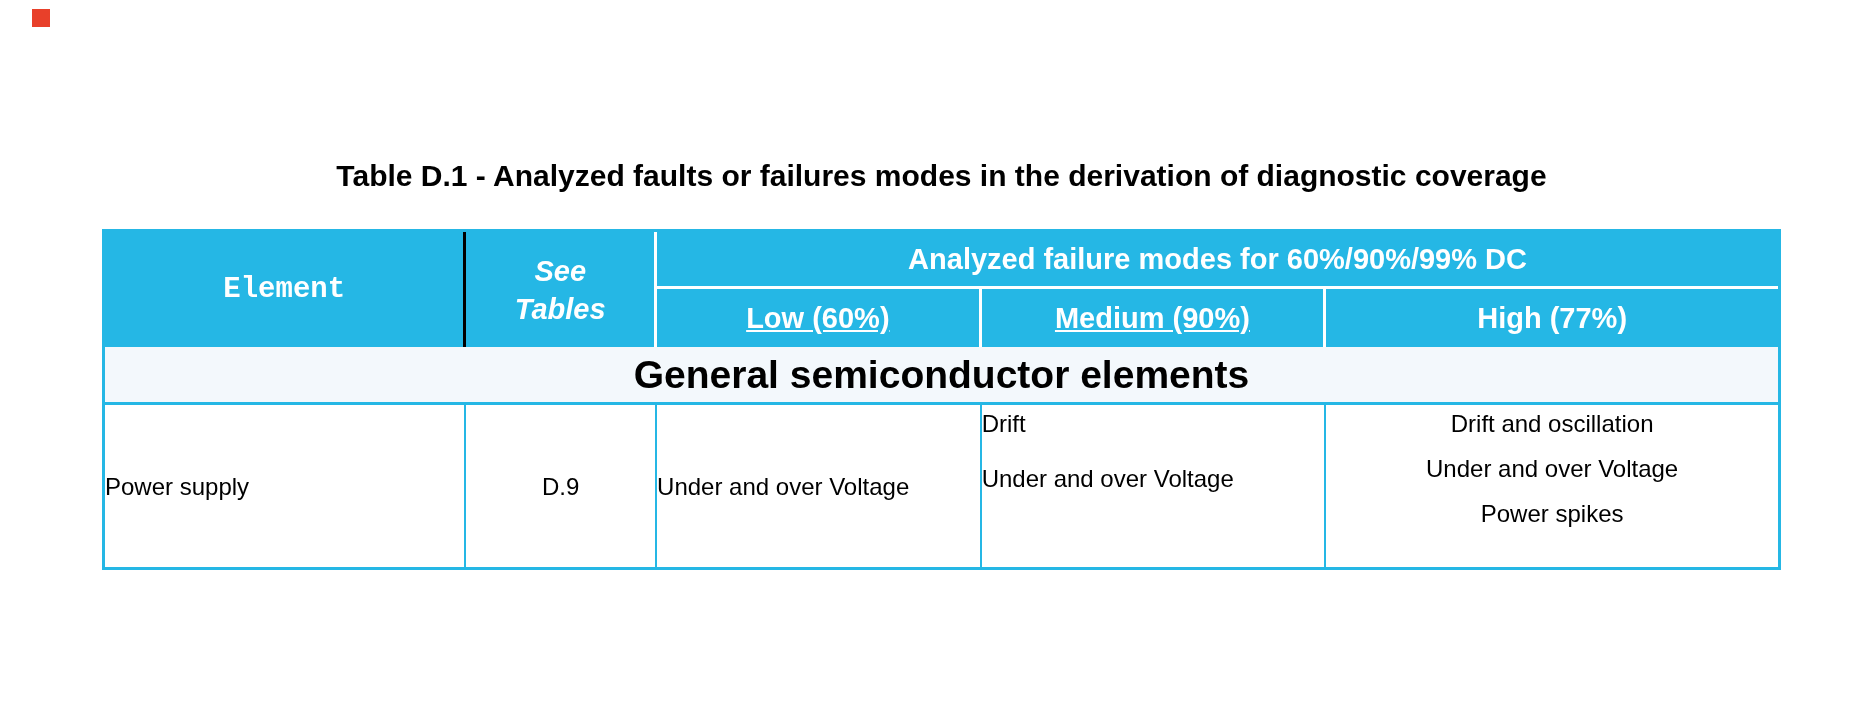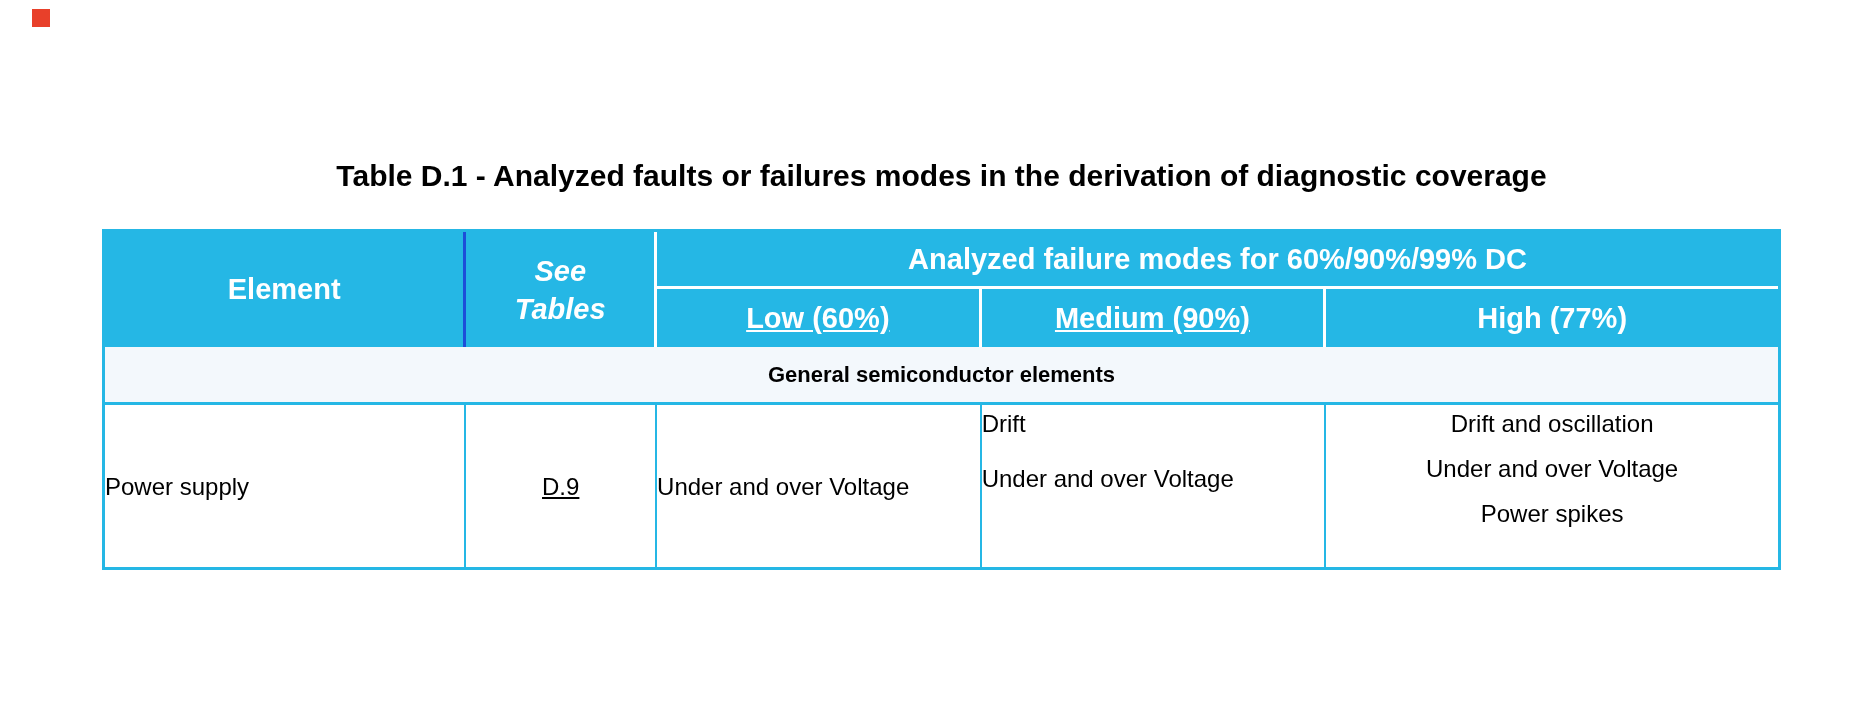--- a/index.html
+++ b/index.html
@@ -35,44 +35,44 @@
   table.dc th, table.dc td{
     box-sizing:border-box;
     padding:0;
   }
   
   th.hcell{
     background:#25b7e5;color:#ffffff;
     font-size:29px;font-weight:bold;
     text-align:center;vertical-align:middle;
   }
-  th.h-element{border-right:3px solid #1d4ed8;}
+  th.h-element{border-right:3px solid #000000;font-family:Liberation Mono, monospace;}
   th.h-see{border-right:3px solid #ffffff;white-space:pre-line;line-height:38px;font-style:italic;}
   th.h-analyzed{border-bottom:3px solid #ffffff;}
   th.h-low,th.h-medium{border-right:3px solid #ffffff;text-decoration:underline;}
   tr.hrow1{height:57px;}
   tr.hrow2{height:58px;}
   
   tr.section-row{height:58px;}
   td.section-cell{
     background:#f3f8fc;
     border-bottom:3px solid #25b7e5;
     text-align:center;vertical-align:middle;
-    font-size:22px;font-weight:bold;color:#000;
+    font-size:39px;font-weight:bold;color:#000;
   }
   
   tr.data-row{height:162px;}
   td.dcell{
     background:#ffffff;
     font-size:24px;line-height:37px;color:#000;
     vertical-align:middle;
   }
   td.dcell.v-divider{border-right:2px solid #25b7e5;}
   td.d-element{padding-left:16px;text-align:left;}
-  td.d-see{text-align:center;text-decoration:underline;}
+  td.d-see{text-align:center;}
   td.d-low{padding:16px 28px 0 18px;text-align:left;}
   td.d-medium{vertical-align:top;padding:12px 20px 0 22px;text-align:left;}
   td.d-high{vertical-align:top;padding:28px 10px 0 24px;text-align:center;}
   .cell-list p{margin:0;line-height:37px;}
   td.d-medium .cell-list p{margin-bottom:18px;}
   td.d-high .cell-list p{margin-bottom:8px;}
 </style>
 </head>
 <body>
 

